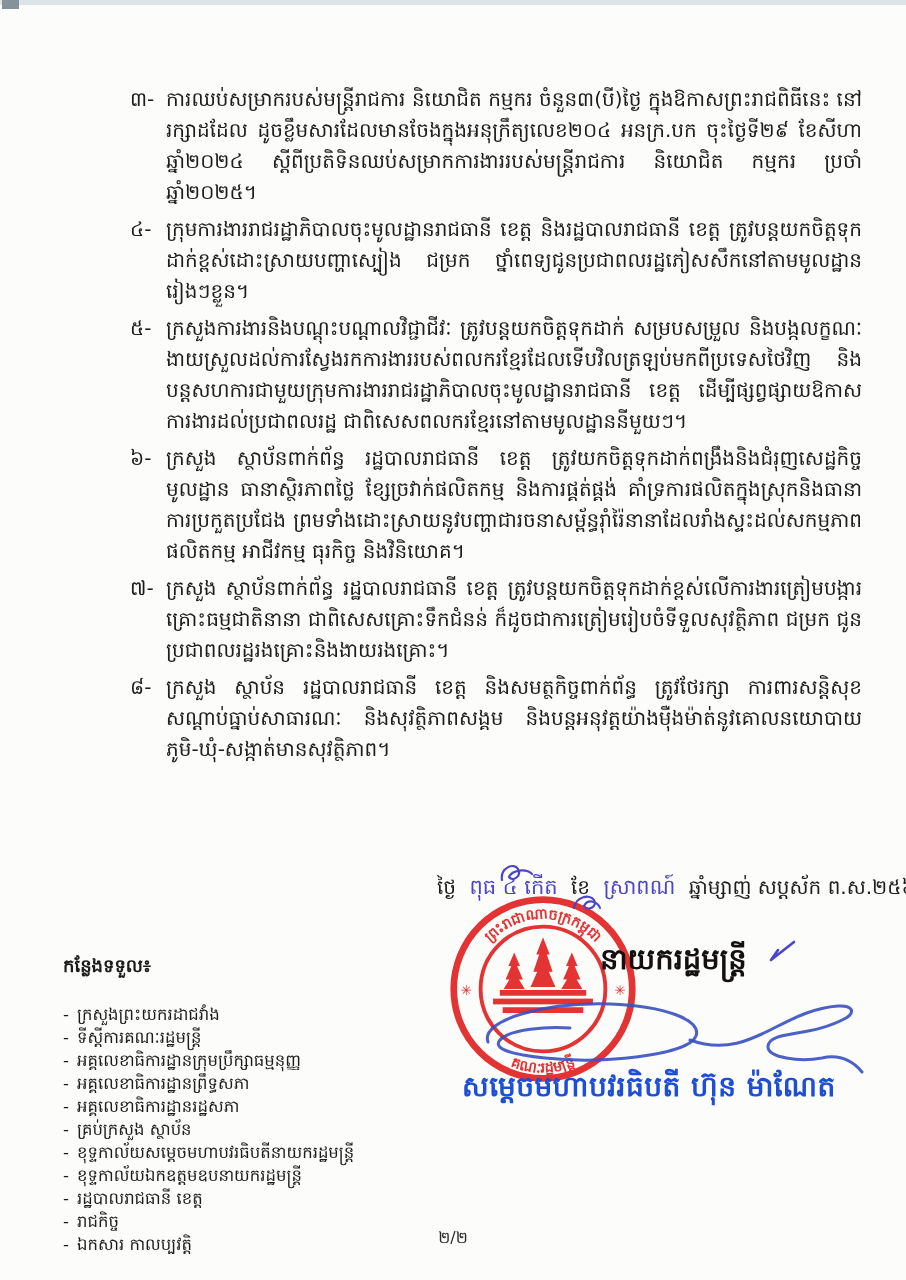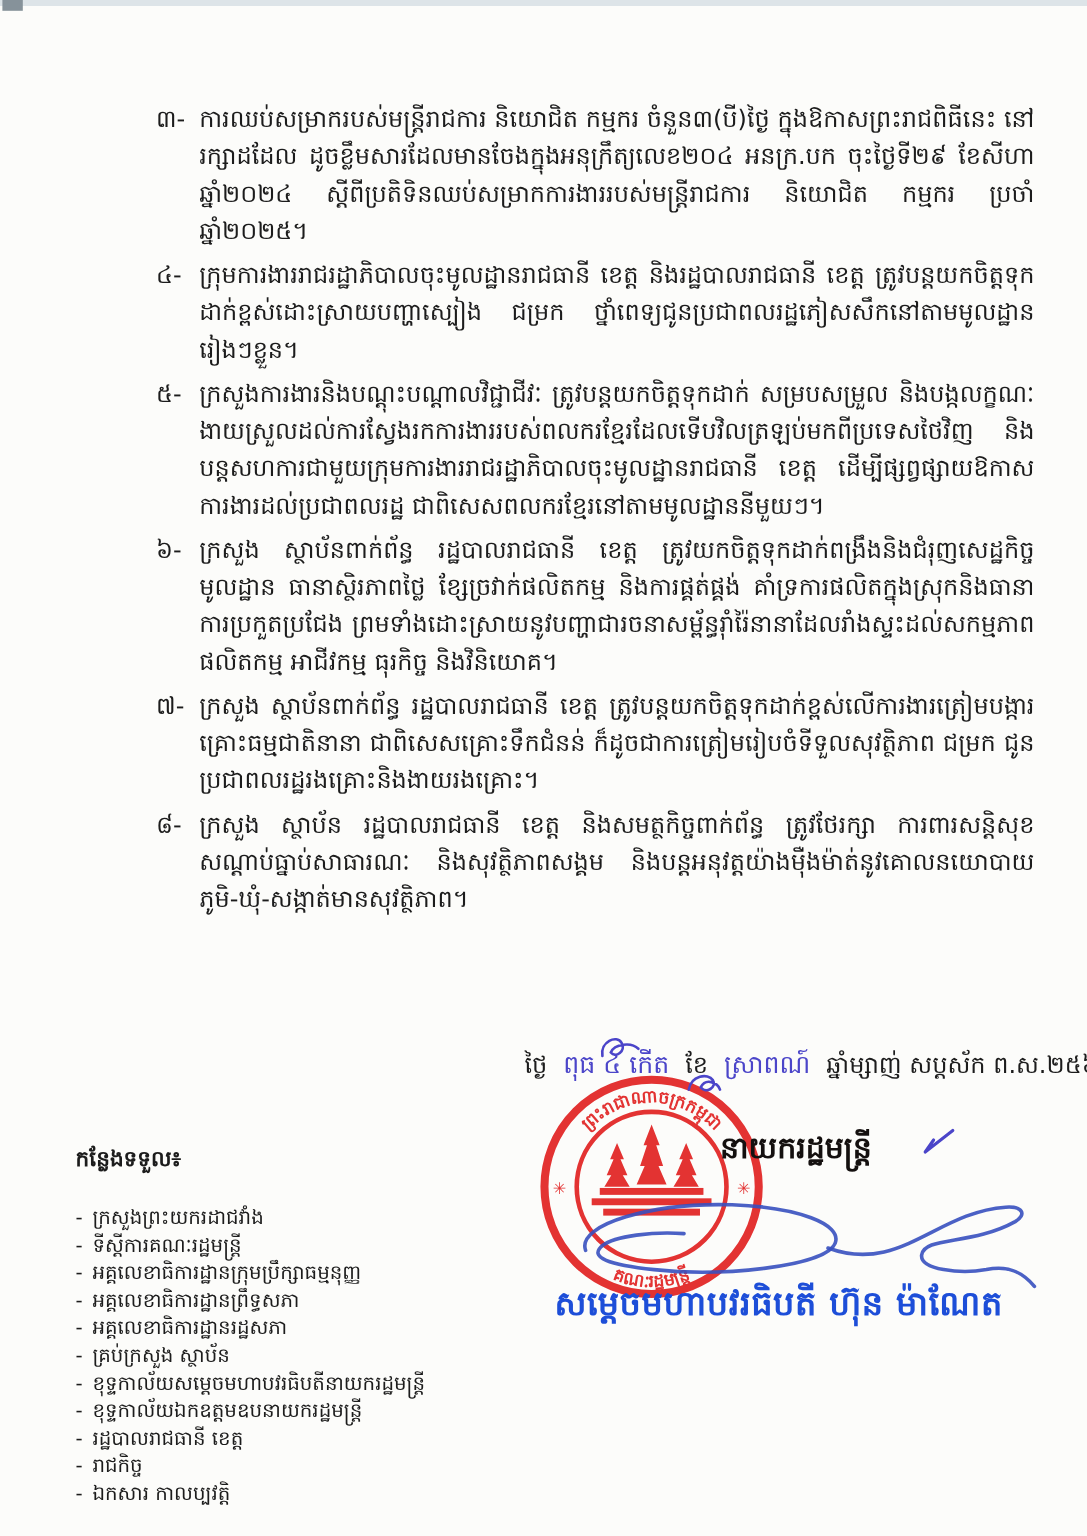--- a/index.html
+++ b/index.html
@@ -24,21 +24,21 @@
     font-size:20px; line-height:31px; text-align:justify; text-indent:76px;
   }
 
   .date-line { position:absolute; white-space:nowrap; font-size:20px; z-index:5; }
   .date-line.l1 { left:437px; top:873px; }
   .date-line.l2 { left:468px; top:909px; }
   .hw { color:#4b45c9; margin:0 7px; font-size:21px; }
 
   .pm-title {
     position:absolute; left:600px; top:941px; z-index:6;
-    font-size:25px; font-weight:bold; color:#14100f; white-space:nowrap;
+    font-size:29px; font-weight:bold; color:#14100f; white-space:nowrap;
   }
   .pm-name {
     position:absolute; left:462px; top:1069px; z-index:6;
     font-size:28px; font-weight:bold; color:#1d4ed8; white-space:nowrap;
     letter-spacing:0.5px;
   }
 
   .seal { position:absolute; left:447px; top:893px; z-index:3; opacity:0.92; }
   .signature { position:absolute; left:450px; top:980px; z-index:4; }
   .curl { position:absolute; z-index:5; }
@@ -184,13 +184,14 @@
     <div class="dist-item">
         <span class="dash">-</span>
         <span>រាជកិច្ច</span>
       </div>
     <div class="dist-item">
         <span class="dash">-</span>
         <span>ឯកសារ កាលប្បវត្តិ</span>
       </div>
   </div>
 
+  <div class="page-num">២/២</div>
 </div>
 
 </body></html>

